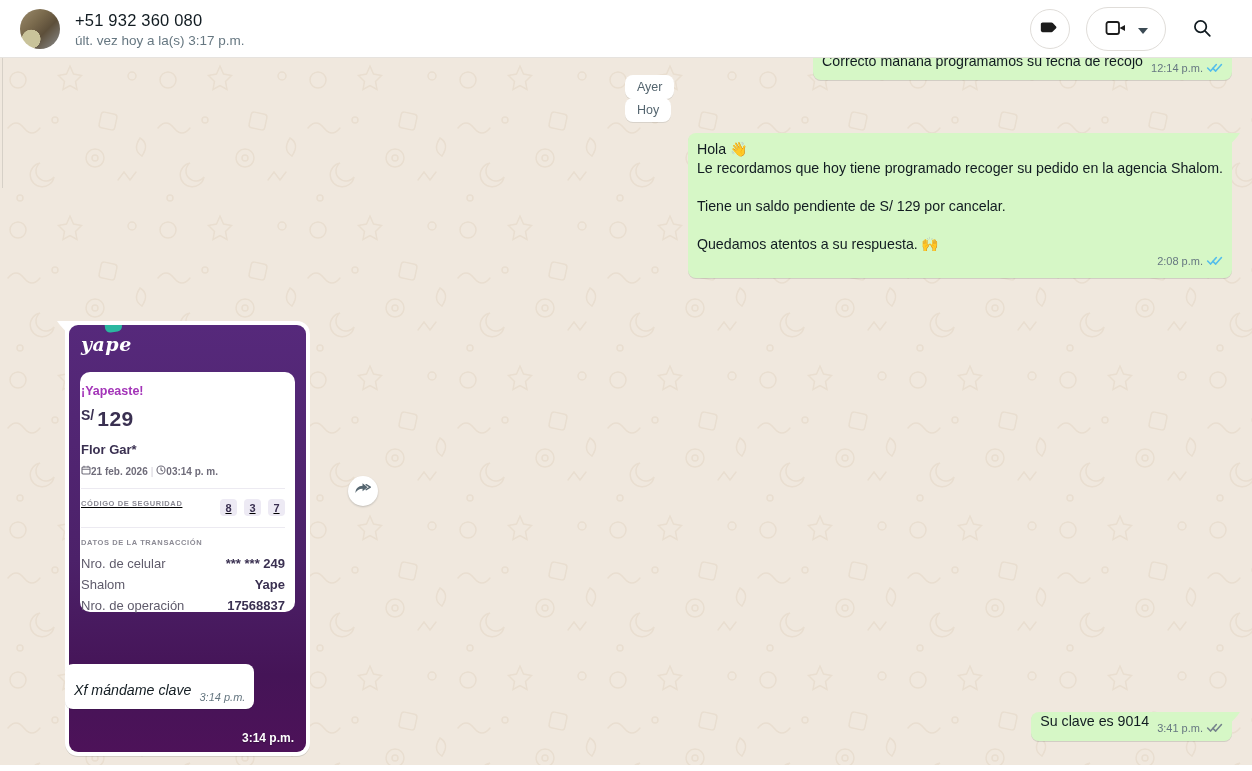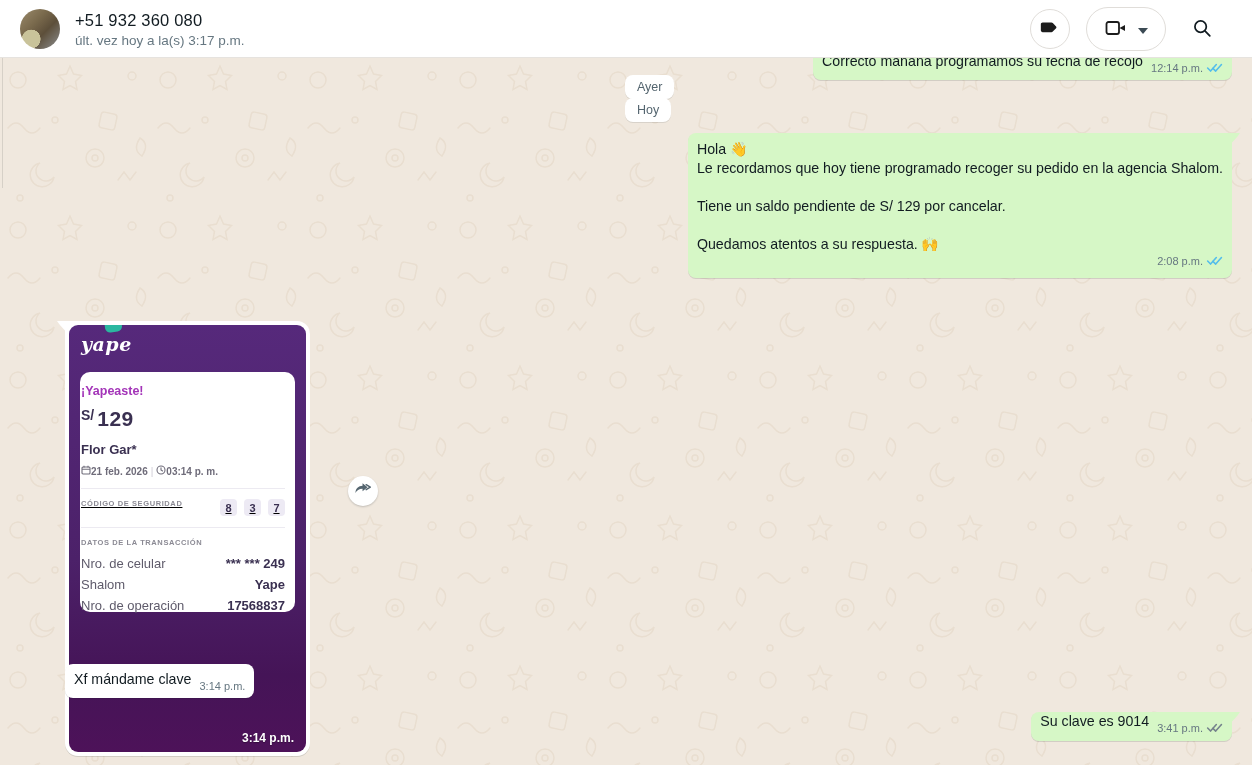--- a/index.html
+++ b/index.html
@@ -89,21 +89,21 @@
   .r-value { color:#3a3051; font-weight:700; }
   .r-time { position:absolute; right:12px; bottom:7px; color:#fff; font-size:12px; font-weight:700;
             text-shadow:0 1px 1px rgba(0,0,0,.3); }
 
   
   .fwd { position:absolute; left:348px; top:418px; width:30px; height:30px; border-radius:50%;
          background:#fff; box-shadow:0 1px 2px rgba(11,20,26,.2); display:flex; align-items:center;
          justify-content:center; cursor:pointer; }
 
   
-  .msg-request { left:65px; top:606px; padding:6px 9px 8px 9px; white-space:nowrap; }
+  .msg-request { left:65px; top:606px; padding:17px 9px 8px 9px; white-space:nowrap;font-style:italic; }
 
   
   .msg-key { top:654px; right:20px; padding:0 9px 8px 9px; white-space:nowrap; border-top-right-radius:0; }
 </style>
 </head>
 <body>
 
 <div class="app">
 
   <div class="header">

